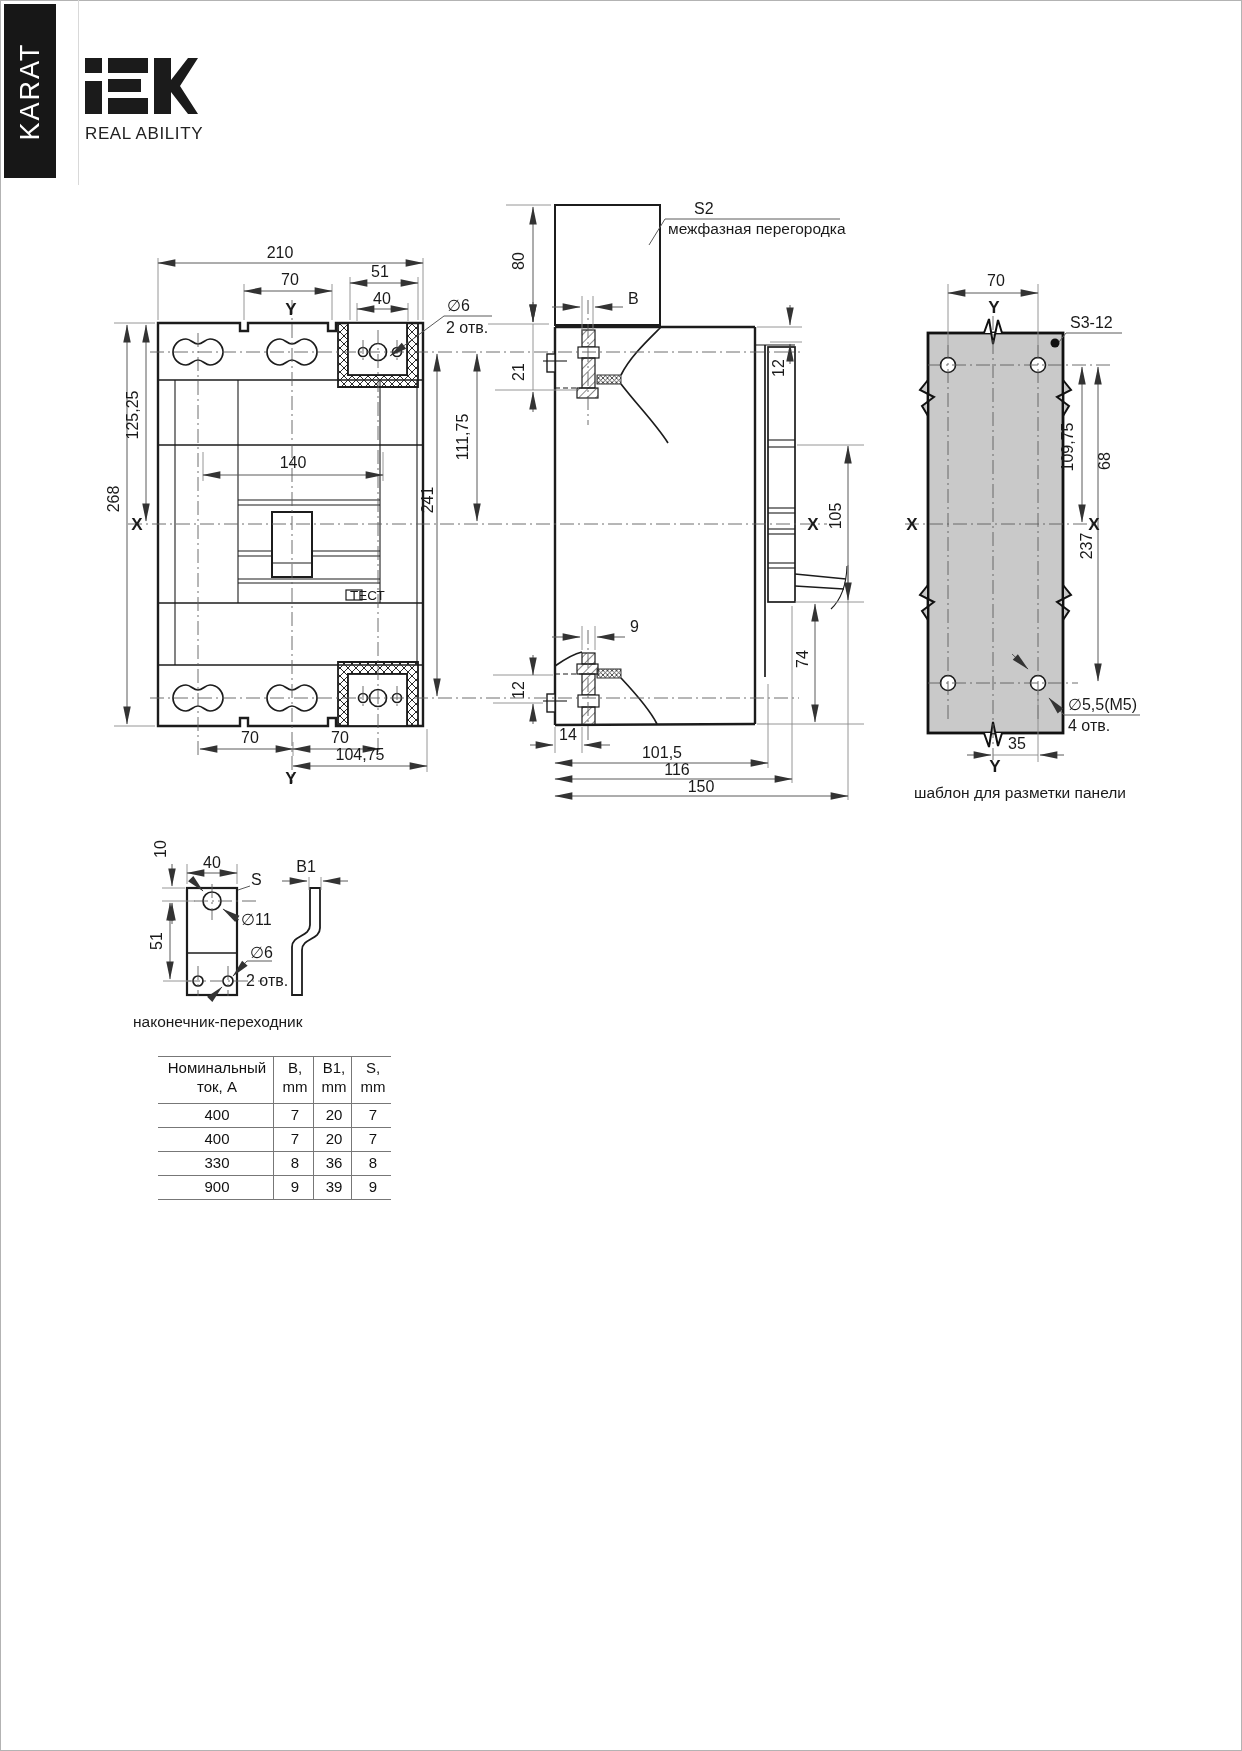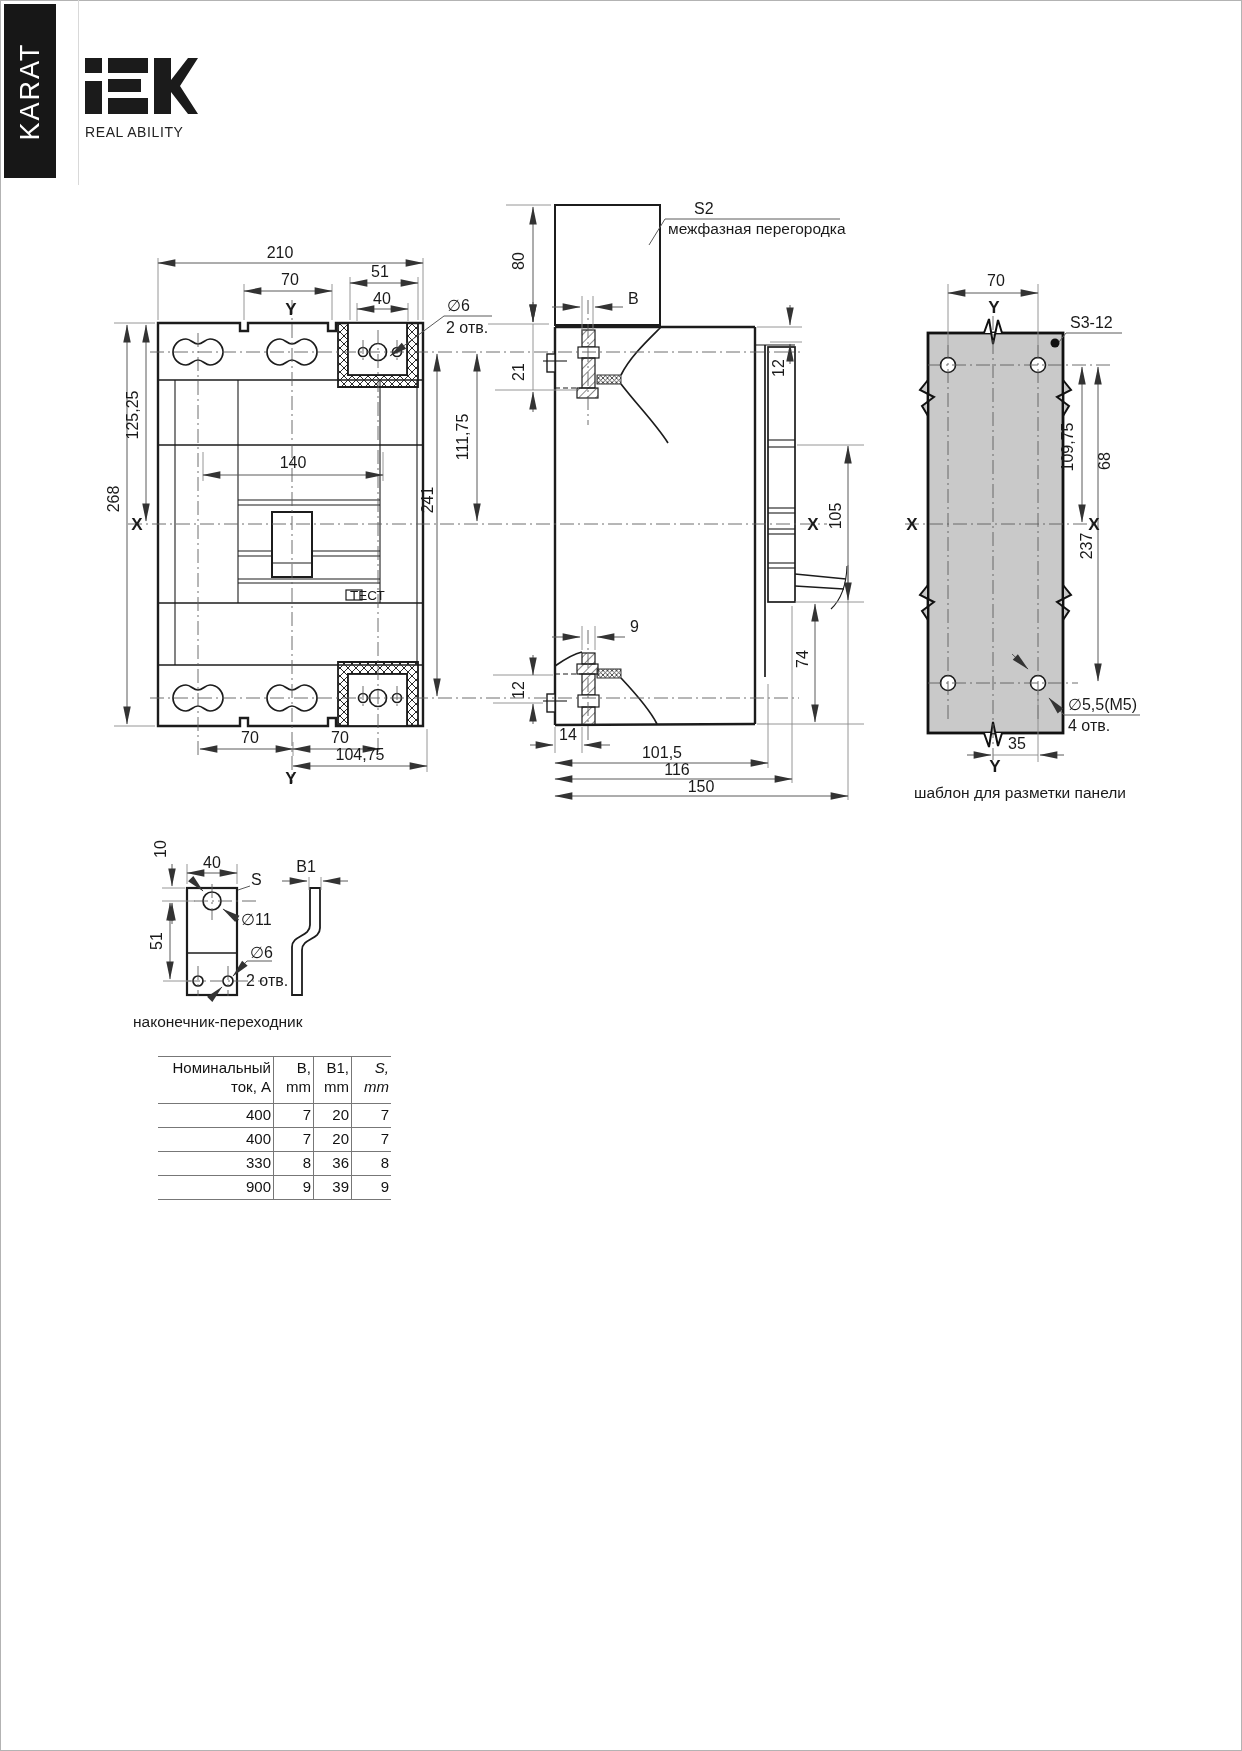--- a/index.html
+++ b/index.html
@@ -2,38 +2,38 @@
 <html><head>
 <meta charset="utf-8">
 <style>
   html,body{margin:0;padding:0;background:#fff;}
   #page{position:relative;width:1242px;height:1751px;background:#fff;font-family:"Liberation Sans",sans-serif;overflow:hidden;}
   #pageborder{position:absolute;left:0;top:0;width:1240px;height:1749px;border:1px solid #b3b3b3;pointer-events:none;}
   #karatbar{position:absolute;left:4px;top:4px;width:52px;height:174px;background:#171717;display:flex;align-items:center;justify-content:center;}
   #karatbar span{color:#fff;font-size:27px;letter-spacing:2px;transform:rotate(-90deg);white-space:nowrap;font-weight:500;}
   #hdrline{position:absolute;left:78px;top:0;width:1px;height:185px;background:#d9d9d9;}
   #logo{position:absolute;left:85px;top:56px;}
-  #tagline{position:absolute;left:85px;top:124px;font-size:14px;letter-spacing:0.6px;color:#222;}
+  #tagline{position:absolute;left:85px;top:124px;font-size:17px;letter-spacing:0.6px;color:#222;}
   svg{position:absolute;left:0;top:0;}
   .bodyln{stroke:#1c1c1c;stroke-width:2.4;fill:none;}
   .medln{stroke:#1c1c1c;stroke-width:1.7;fill:none;}
   .thinln{stroke:#1c1c1c;stroke-width:1.1;fill:none;}
   .dim{stroke:#5a5a5a;stroke-width:1;fill:none;}
   .ext{stroke:#8a8a8a;stroke-width:0.9;fill:none;}
   .cl{stroke:#5f5f5f;stroke-width:0.9;fill:none;stroke-dasharray:14 4 2 4;}
   .dsh{stroke:#1c1c1c;stroke-width:1.2;fill:none;stroke-dasharray:5 3;}
   text{fill:#1a1a1a;font-size:16px;font-family:"Liberation Sans",sans-serif;}
   .ax{font-weight:bold;font-size:17px;}
   .sm{font-size:15.5px;}
   #dimtable{position:absolute;left:158px;top:1056px;border-collapse:collapse;border-top:1.5px solid #777;}
-  #dimtable th,#dimtable td{font-size:15px;font-weight:normal;text-align:right;vertical-align:top;padding:2px 2px 2px 5px;border-bottom:1.5px solid #777;color:#111;line-height:1.25;}
+  #dimtable th,#dimtable td{font-size:15px;font-weight:normal;text-align:center;vertical-align:top;padding:2px 2px 2px 5px;border-bottom:1.5px solid #777;color:#111;line-height:1.25;}
   #dimtable th{height:42px;}
   #dimtable td{height:19px;}
   .cb{border-right:1.5px solid #777;}
-  .c0{width:108px;} .c1{width:32px;} .c2{width:30px;margin-left:32px;} .c3{width:32px;font-style:italic;}
+  .c0{width:108px;} .c1{width:32px;} .c2{width:30px;margin-left:32px;} .c3{width:32px;}
   #figcaption{position:absolute;left:72px;top:1222px;font-size:19.5px;color:#111;}
 </style>
 </head>
 <body>
 
 <div id="page">
   <div id="pageborder"></div>
 
   <div id="karatbar">
     <span>KARAT</span>

